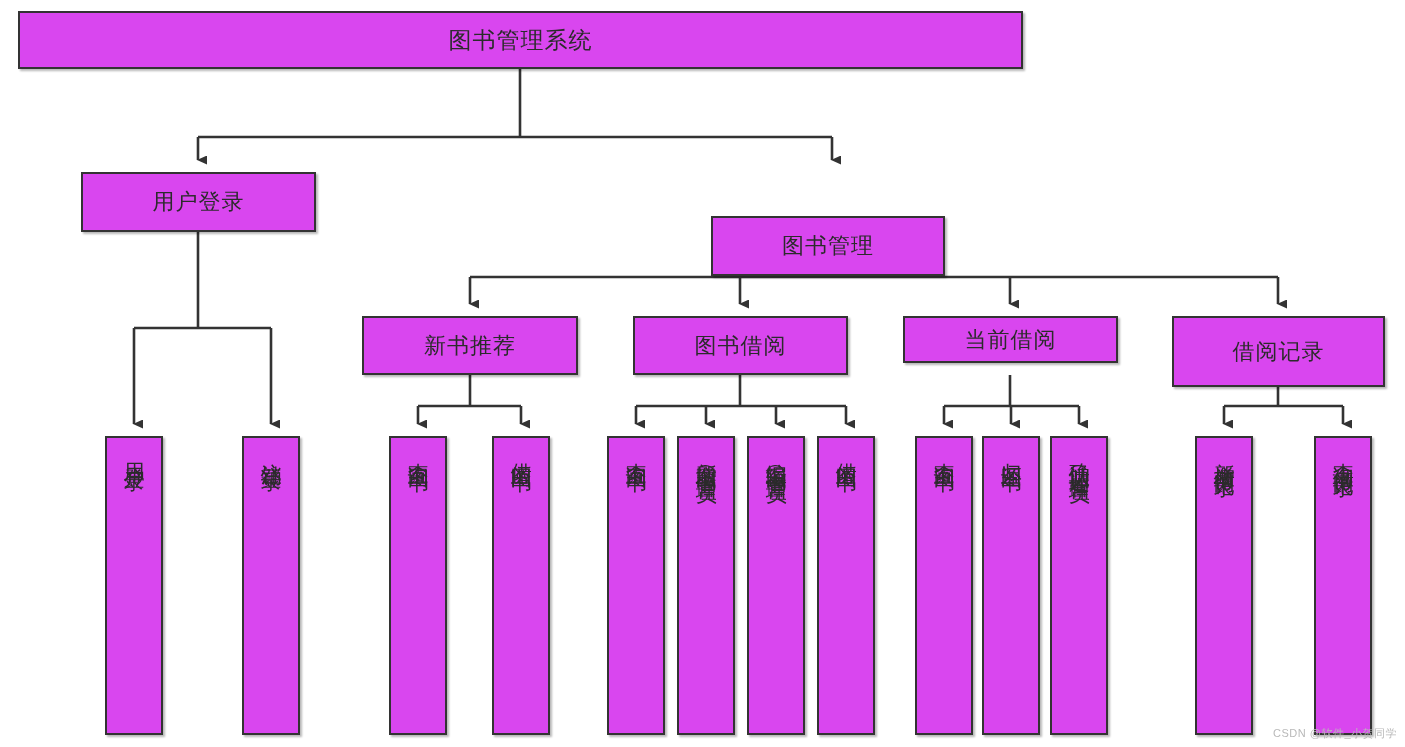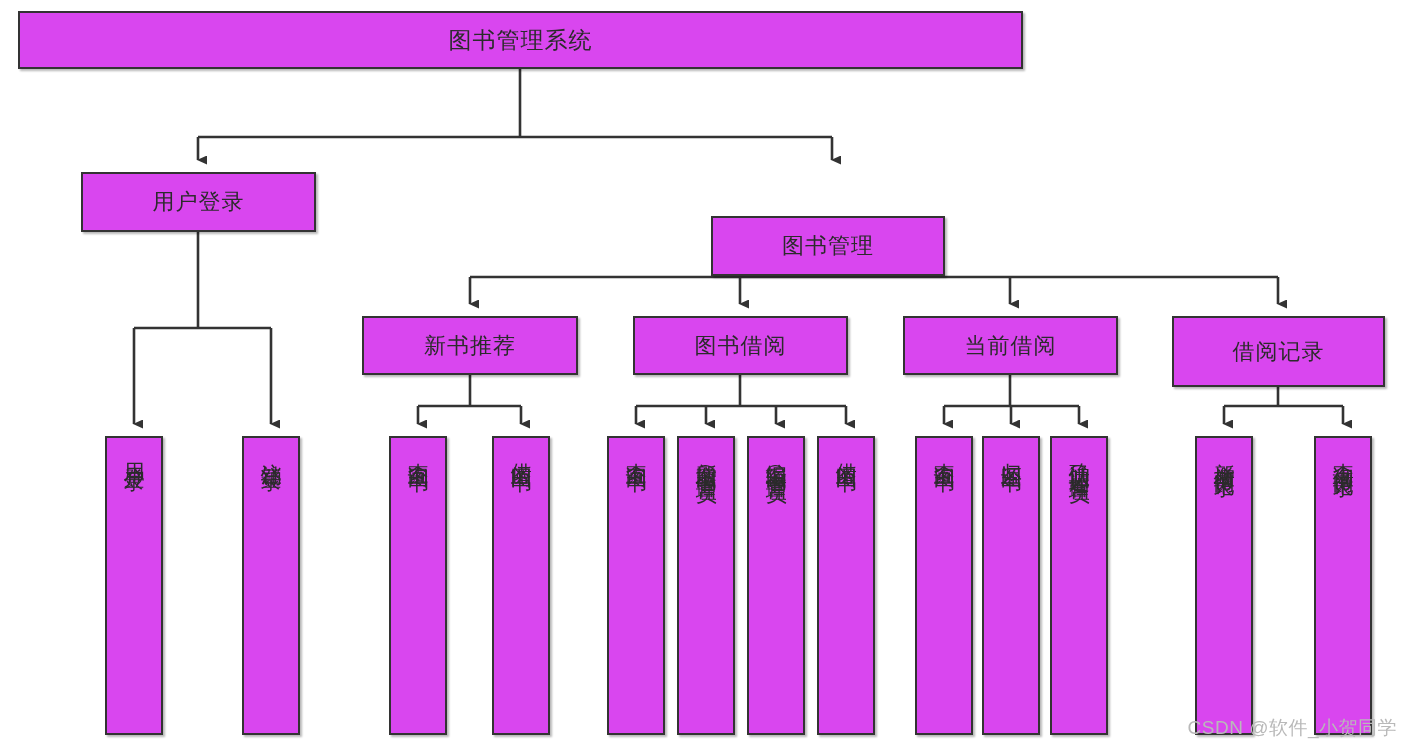--- a/index.html
+++ b/index.html
@@ -57,21 +57,21 @@
     font-size: 21px;
     line-height: 1.16;
     letter-spacing: 3px;
     white-space: nowrap;
     text-align: left;
   }
   .watermark {
     position: absolute;
     right: 8px;
     bottom: 6px;
-    font-size: 19px;
+    font-size: 11px;
     color: #b9b9b9;
     letter-spacing: 0.5px;
     white-space: nowrap;
     user-select: none;
   }
 </style>
 </head>
 <body>
 
 <div id="diagram-root">
@@ -139,21 +139,21 @@
   </div>
 
   <div class="node" style="left:362px; top:316px; width:216px; height:59px;align-items:center;">
     <span class="node-h">新书推荐</span>
   </div>
 
   <div class="node" style="left:633px; top:316px; width:215px; height:59px;">
     <span class="node-h">图书借阅</span>
   </div>
 
-  <div class="node" style="left:903px; top:316px; width:215px; height:59px;">
+  <div class="node" style="left:903px; top:316px; width:215px; height:47px;">
     <span class="node-h">当前借阅</span>
   </div>
 
   <div class="node" style="left:1172px; top:316px; width:213px; height:71px;">
     <span class="node-h">借阅记录</span>
   </div>
 
   <div class="node node-leaf" style="left:105px; top:436px; width:58px; height:299px;">
     <span class="node-v">用户登录</span>
   </div>

